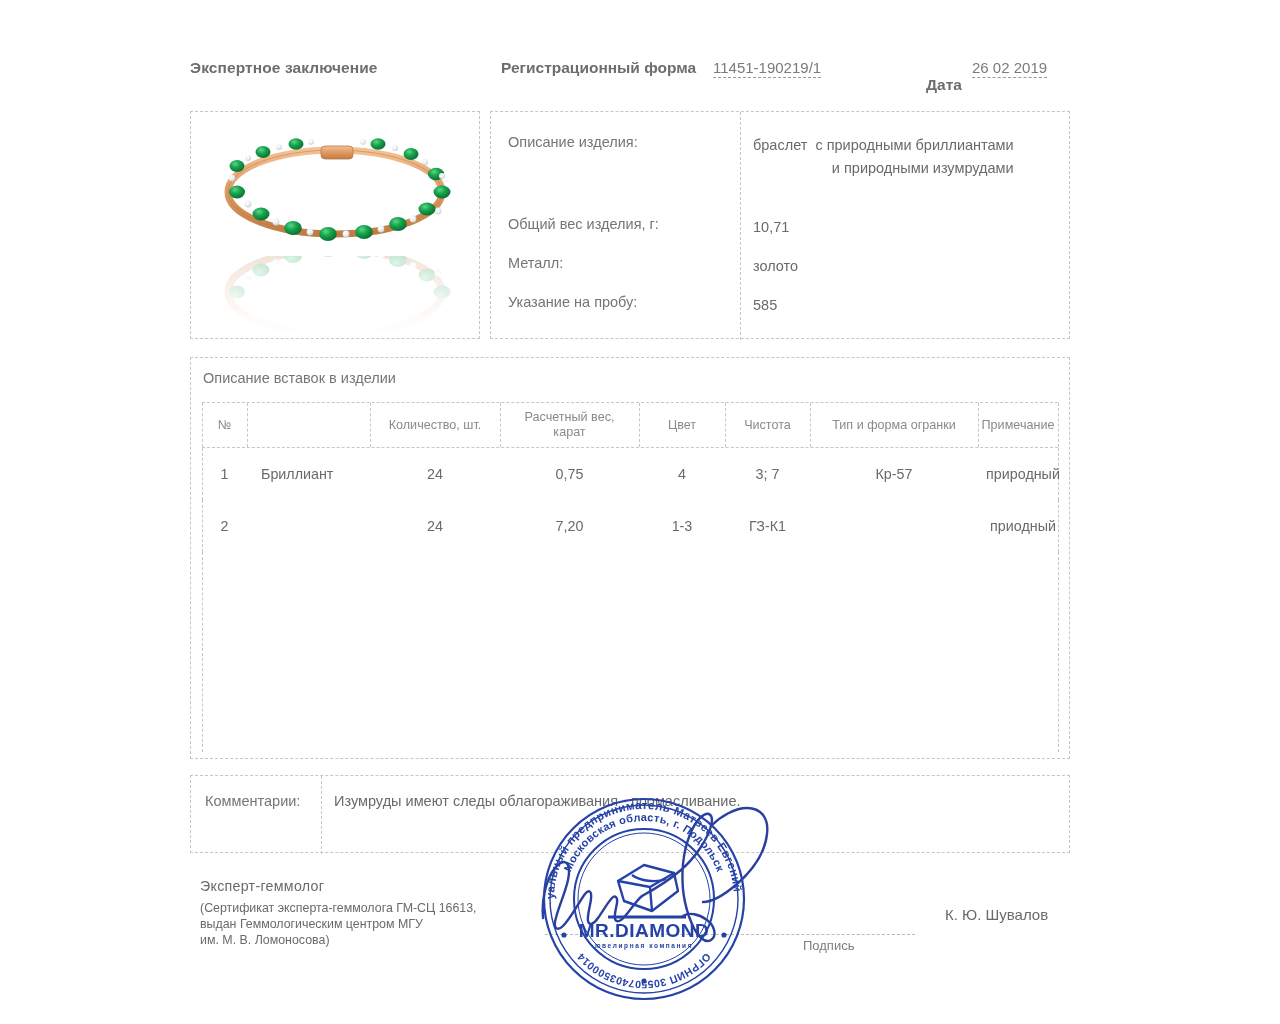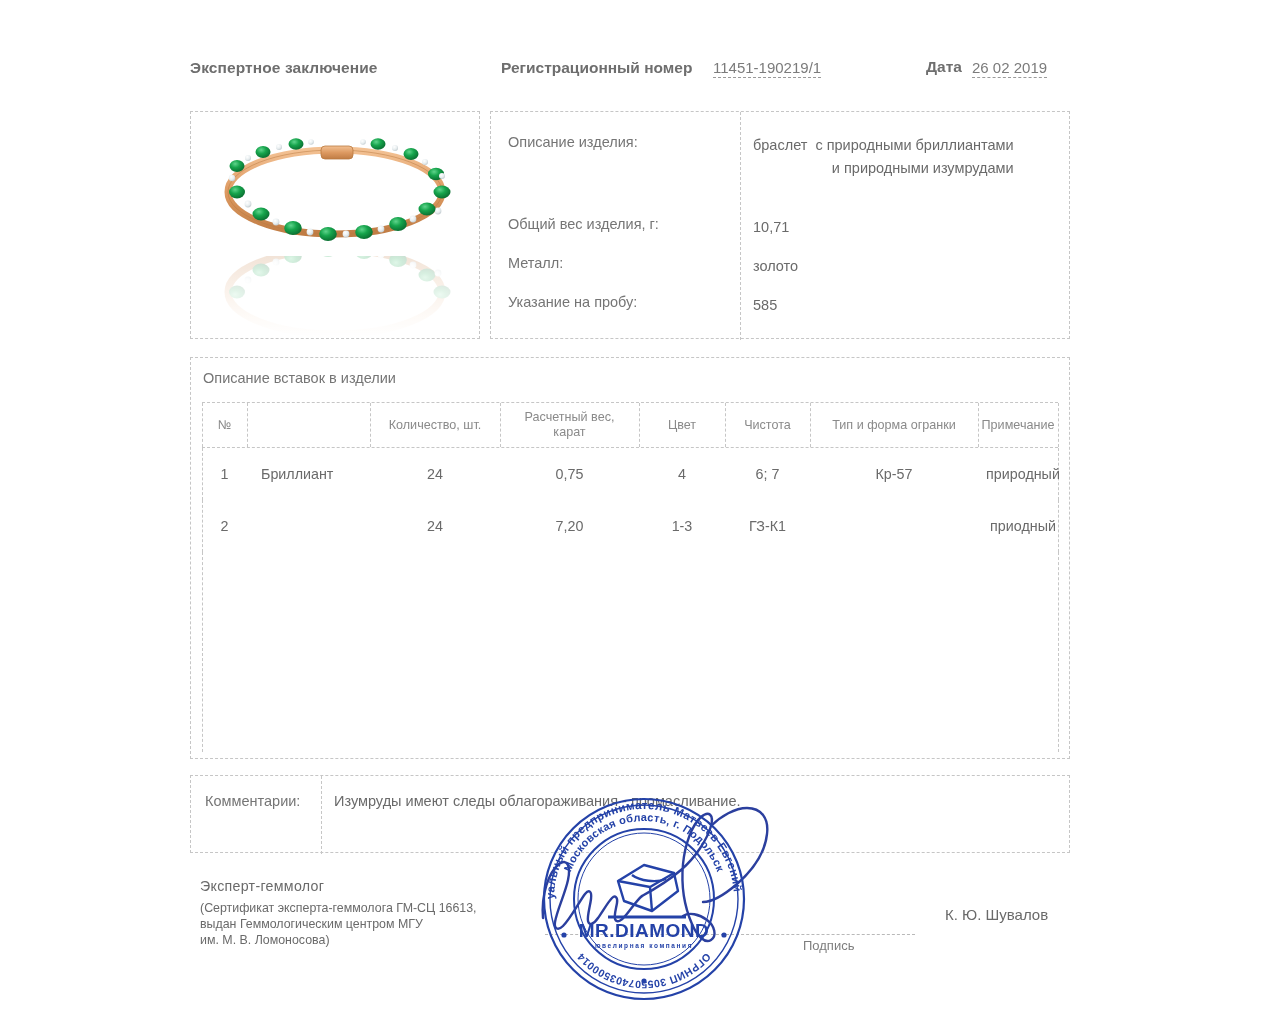--- a/index.html
+++ b/index.html
@@ -51,21 +51,21 @@
     position: absolute;
     left: 523px; top: 3px;
     font-size: 15px;
     color: #7b7b7b;
     border-bottom: 1px dashed #9a9a9a;
     padding-bottom: 1px;
     white-space: nowrap;
   }
   .hdr-date-label {
     position: absolute;
-    left: 736px; top: 2px;
+    left: 736px; top: 20px;
     font-size: 15.5px;
     font-weight: bold;
     color: #6e6e6e;
   }
   .hdr-date-value {
     position: absolute;
     left: 782px; top: 3px;
     font-size: 15px;
     color: #7b7b7b;
     border-bottom: 1px dashed #9a9a9a;
@@ -323,21 +323,21 @@
     pointer-events: none;
   }
 </style>
 </head>
 <body>
 
 <div class="page">
 
   <div class="doc-header">
     <div class="hdr-title">Экспертное заключение</div>
-    <div class="hdr-reg-label">Регистрационный номер</div>
+    <div class="hdr-reg-label">Регистрационный форма</div>
     <div class="hdr-reg-value">11451-190219/1</div>
     <div class="hdr-date-label">Дата</div>
     <div class="hdr-date-value">26 02 2019</div>
   </div>
 
   <div class="top-block">
 
     <div class="photo-box">
       <svg class="bracelet-wrap" viewBox="0 0 288 226">
         <defs>
@@ -481,21 +481,21 @@
       </div>
 
       <div class="tbl-row">
         <div class="row-edge-l" style="left:0px;"></div>
         <div class="row-edge-r" style="left:856px;"></div>
         <div class="td" style="left:0px;width:45px;">1</div>
         <div class="td" style="left:45px;width:123px;justify-content:flex-start;padding-left:14px;">Бриллиант</div>
         <div class="td" style="left:168px;width:130px;">24</div>
         <div class="td" style="left:298px;width:139px;">0,75</div>
         <div class="td" style="left:437px;width:86px;">4</div>
-        <div class="td" style="left:523px;width:85px;">6; 7</div>
+        <div class="td" style="left:523px;width:85px;">3; 7</div>
         <div class="td" style="left:608px;width:168px;">Кр-57</div>
         <div class="td" style="left:776px;width:90px;">природный</div>
       </div>
 
       <div class="tbl-row">
         <div class="row-edge-l" style="left:0px;"></div>
         <div class="row-edge-r" style="left:856px;"></div>
         <div class="td" style="left:0px;width:45px;">2</div>
         <div class="td" style="left:168px;width:130px;">24</div>
         <div class="td" style="left:298px;width:139px;">7,20</div>

